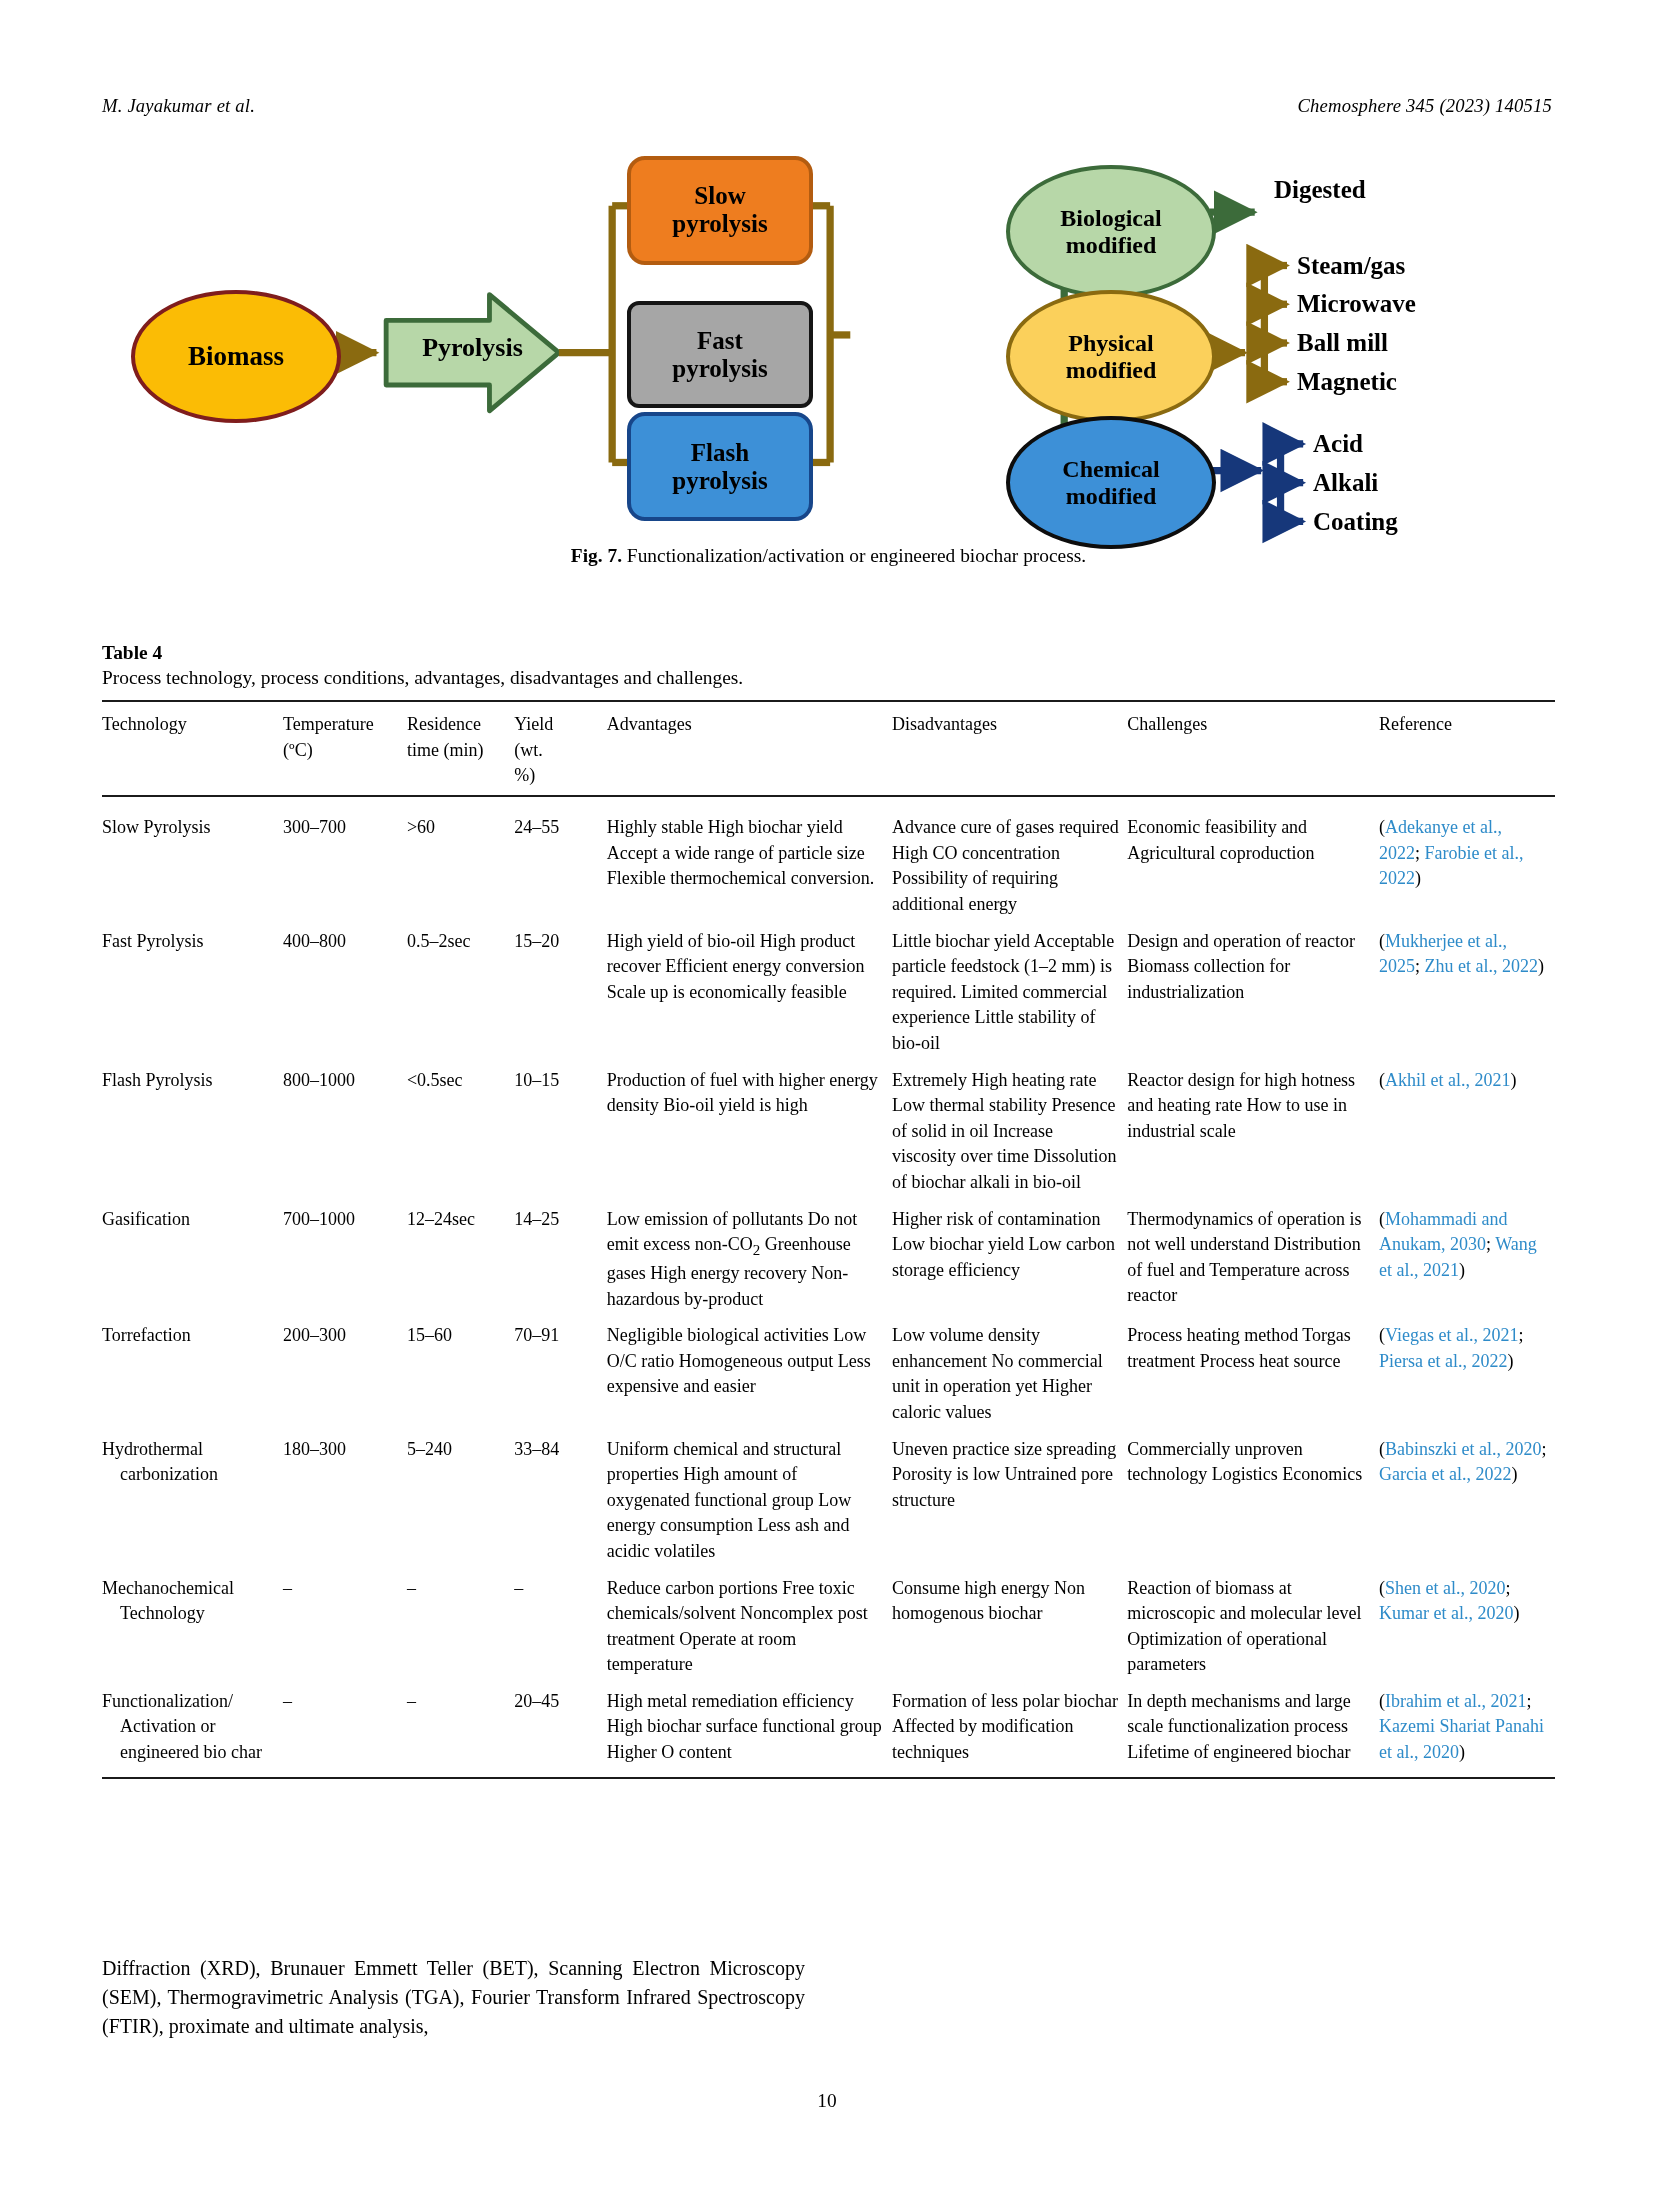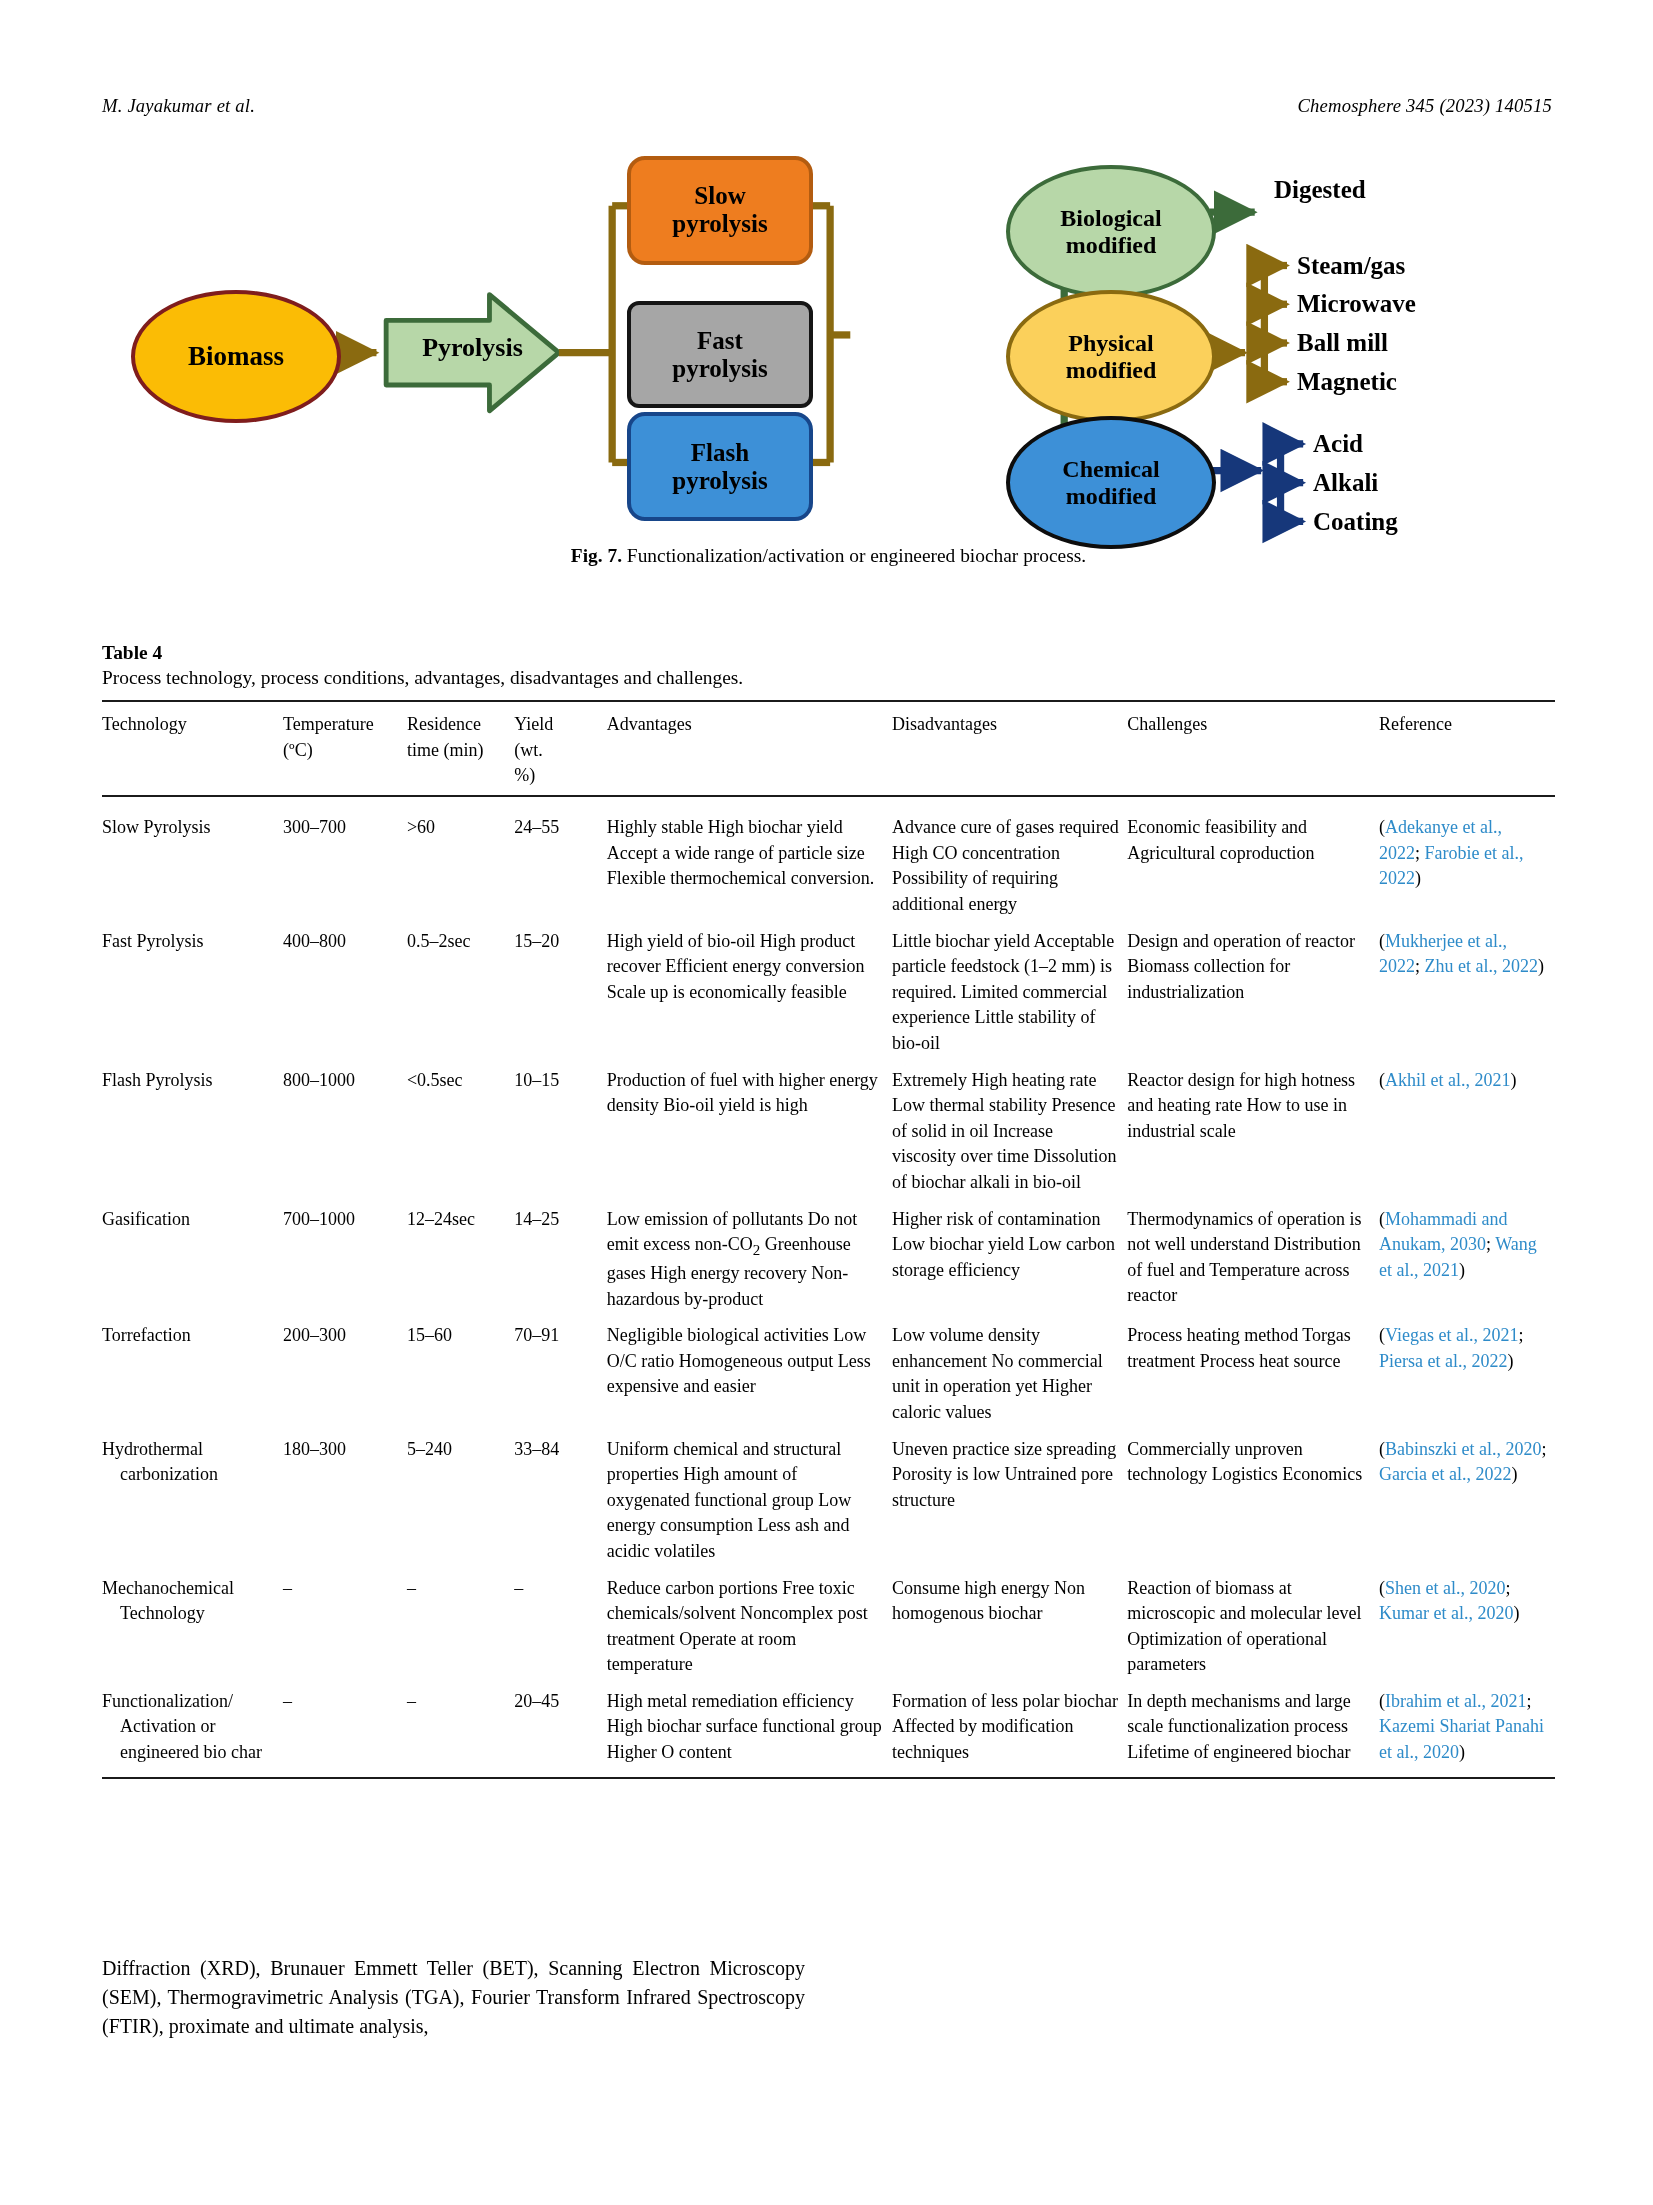--- a/index.html
+++ b/index.html
@@ -235,21 +235,21 @@
             <td class="c-ref"><span class="pblk">(</span><a class="ref" href="#">Adekanye et al., 2022</a><span class="pblk">; </span><a class="ref" href="#">Farobie et al., 2022</a><span class="pblk">)</span></td>
           </tr>
           <tr>
             <td class="c-tech">Fast Pyrolysis</td>
             <td class="c-temp">400–800</td>
             <td class="c-res">0.5–2sec</td>
             <td class="c-yld">15–20</td>
             <td class="c-adv">High yield of bio-oil High product recover Efficient energy conversion Scale up is economically feasible</td>
             <td class="c-dis">Little biochar yield Acceptable particle feedstock (1–2 mm) is required. Limited commercial experience Little stability of bio-oil</td>
             <td class="c-cha">Design and operation of reactor Biomass collection for industrialization</td>
-            <td class="c-ref"><span class="pblk">(</span><a class="ref" href="#">Mukherjee et al., 2022</a><span class="pblk">; </span><a class="ref" href="#">Zhu et al., 2022</a><span class="pblk">)</span></td>
+            <td class="c-ref"><span class="pblk">(</span><a class="ref" href="#">Mukherjee et al., 2025</a><span class="pblk">; </span><a class="ref" href="#">Zhu et al., 2022</a><span class="pblk">)</span></td>
           </tr>
           <tr>
             <td class="c-tech">Flash Pyrolysis</td>
             <td class="c-temp">800–1000</td>
             <td class="c-res">&lt;0.5sec</td>
             <td class="c-yld">10–15</td>
             <td class="c-adv">Production of fuel with higher energy density Bio-oil yield is high</td>
             <td class="c-dis">Extremely High heating rate Low thermal stability Presence of solid in oil Increase viscosity over time Dissolution of biochar alkali in bio-oil</td>
             <td class="c-cha">Reactor design for high hotness and heating rate How to use in industrial scale</td>
             <td class="c-ref"><span class="pblk">(</span><a class="ref" href="#">Akhil et al., 2021</a><span class="pblk">)</span></td>
@@ -306,14 +306,15 @@
           </tr>
         </tbody>
     </table>
     <div class="tbl-bottomrule"></div>
   </div>
 
   <div class="body2">
     <div class="col">Diffraction (XRD), Brunauer Emmett Teller (BET), Scanning Electron Microscopy (SEM), Thermogravimetric Analysis (TGA), Fourier Transform Infrared Spectroscopy (FTIR), proximate and ultimate analysis,</div>
   </div>
 
+  <div class="pageno">10</div>
 </div>
 
 
 </body></html>

